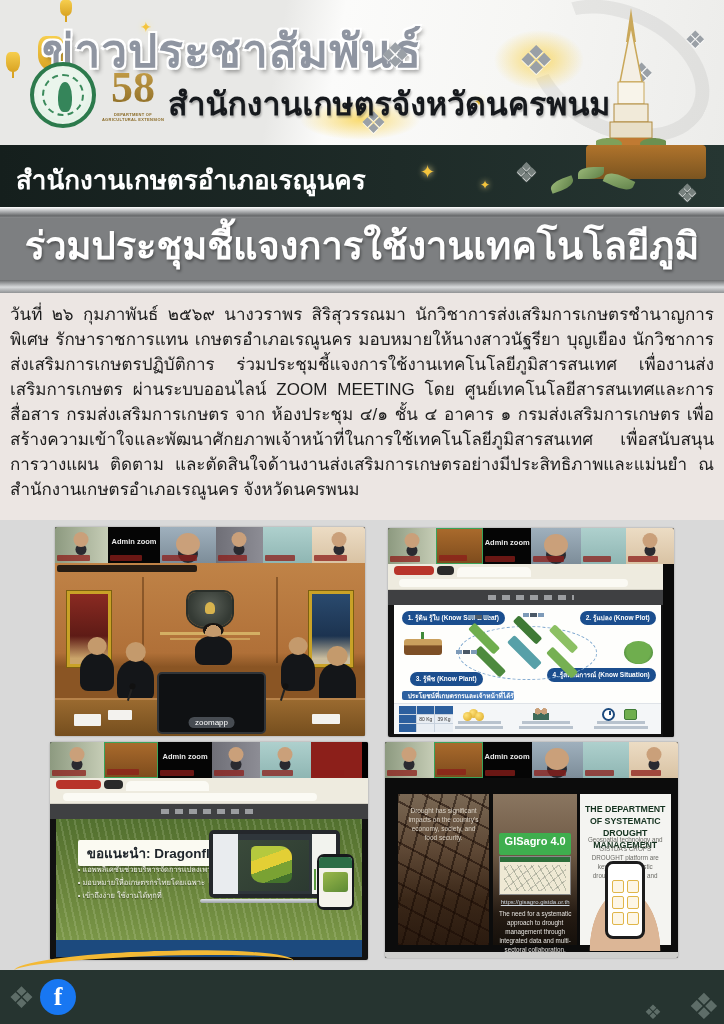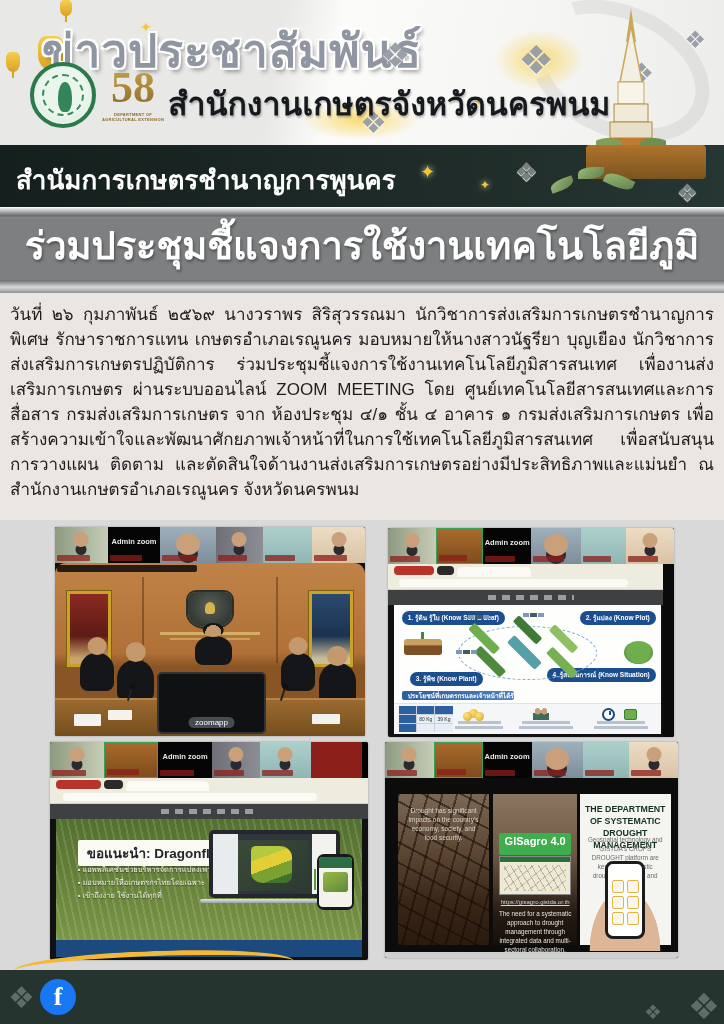--- a/index.html
+++ b/index.html
@@ -67,21 +67,21 @@
   .th-admin { width:17%; background:#050505; }
   .admin-label { position:absolute; left:50%; top:10px; transform:translateX(-50%); white-space:nowrap; color:#e8e8e8; font-size:7.5px; font-weight:bold; }
   .th-conf { width:17%; background:linear-gradient(180deg,#a96a2c,#7e4c1d); border:1px solid #3aa35a; }
   .th-man { width:18%; background:linear-gradient(180deg,#9fb0bd,#7d8d99); }
   .th-man .head { width:24px; height:22px; top:6px; }
   .th-w2 { width:15%; background:linear-gradient(90deg,#6f6f77,#8d8d95); }
   .th-room { width:16%; background:linear-gradient(180deg,#aed0cd,#8fb6b3); }
   .th-beige { width:17%; background:linear-gradient(180deg,#ecdcc4,#d9c3a4); }
 
   
-  .room { position:absolute; left:0; top:36px; right:0; bottom:0; background:linear-gradient(180deg,#c08347 0%,#b07038 52%,#8a5524 60%);border-radius:11px; }
+  .room { position:absolute; left:0; top:36px; right:0; bottom:0; background:linear-gradient(180deg,#c08347 0%,#b07038 52%,#8a5524 60%); }
   .ztool { position:absolute; left:2px; top:2px; width:45%; height:7px; background:rgba(10,10,10,.85); border-radius:2px; }
   .gframe { position:absolute; top:16%; width:14%; height:44%; border:3px solid #c9a227; box-shadow:0 0 0 1px #7d6010; }
   .gf-l { left:4%; background:linear-gradient(180deg,#8a2a22,#5e1b16 60%,#caa46a 92%); }
   .gf-r { right:4%; background:linear-gradient(180deg,#2a4a6e,#1c3350 60%,#cabd9e 92%); }
   .emblem { position:absolute; left:43%; top:17%; width:14%; height:20%; background:radial-gradient(circle at 50% 40%,#5a6058,#343a34 70%); border-radius:8px 8px 40% 40%; box-shadow:0 0 0 2px #2a2f2a; }
   .emblem::after { content:""; position:absolute; left:38%; top:28%; width:24%; height:34%; background:#d8b34e; border-radius:50% 50% 30% 30%; }
   .emblem-cap { position:absolute; left:34%; top:40%; width:32%; height:3px; background:rgba(220,190,110,.8); }
   .emblem-cap::after { content:""; position:absolute; left:10%; top:6px; width:80%; height:2px; background:rgba(220,190,110,.6); }
   .groove { position:absolute; top:8%; width:2px; height:50%; background:rgba(90,50,15,.5); }
   .desk { position:absolute; left:0; bottom:0; width:100%; height:22%; background:linear-gradient(180deg,#9a6a30,#754e1e); border-top:2px solid #b8834a; }
@@ -211,21 +211,21 @@
       <rect x="22" y="74" width="26" height="22" fill="#f8f4ea" stroke="#caa85a"></rect>
       <rect x="18" y="96" width="34" height="18" fill="#f1ead9" stroke="#b08a3e"></rect>
       <rect x="14" y="114" width="42" height="16" fill="#e8dfc8" stroke="#b08a3e"></rect>
       <rect x="10" y="130" width="50" height="10" fill="#c07a32"></rect>
       <ellipse cx="12" cy="136" rx="14" ry="6" fill="#7fa05a"></ellipse>
       <ellipse cx="58" cy="136" rx="14" ry="6" fill="#6b9050"></ellipse>
     </svg>
   </header>
 
   <div class="office-bar">
-    <div class="office-label">สำนัมการเกษตรชำนาญการพูนคร</div>
+    <div class="office-label">สำนักงานเกษตรอำเภอเรณูนคร</div>
     <div class="temple-glow"></div>
     <div class="leaf" style="right:120px;top:22px;width:26px;height:12px;"></div>
     <div class="leaf" style="right:90px;top:30px;width:30px;height:13px;transform:rotate(25deg);"></div>
     <div class="leaf" style="right:150px;top:34px;width:24px;height:11px;transform:rotate(-20deg);"></div>
     <span class="sparkle" style="position:absolute;left:420px;top:18px;font-size:18px;">✦</span>
     <span class="sparkle" style="position:absolute;left:480px;top:34px;font-size:12px;">✦</span>
     <span class="flower" style="position:absolute;right:186px;top:14px;font-size:26px;color:#77817e;">❖</span>
     <span class="flower" style="position:absolute;right:26px;top:36px;font-size:24px;color:#77817e;">❖</span>
   </div>
 

